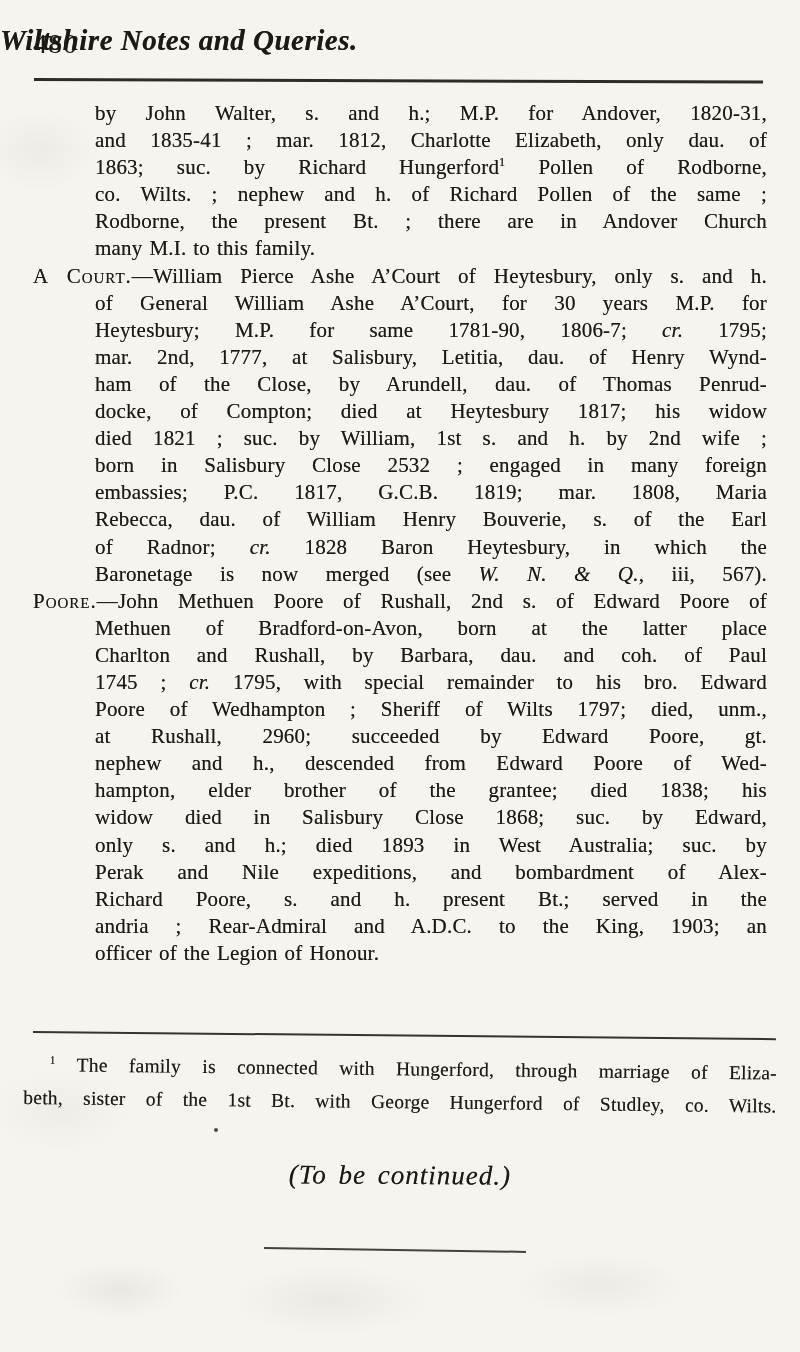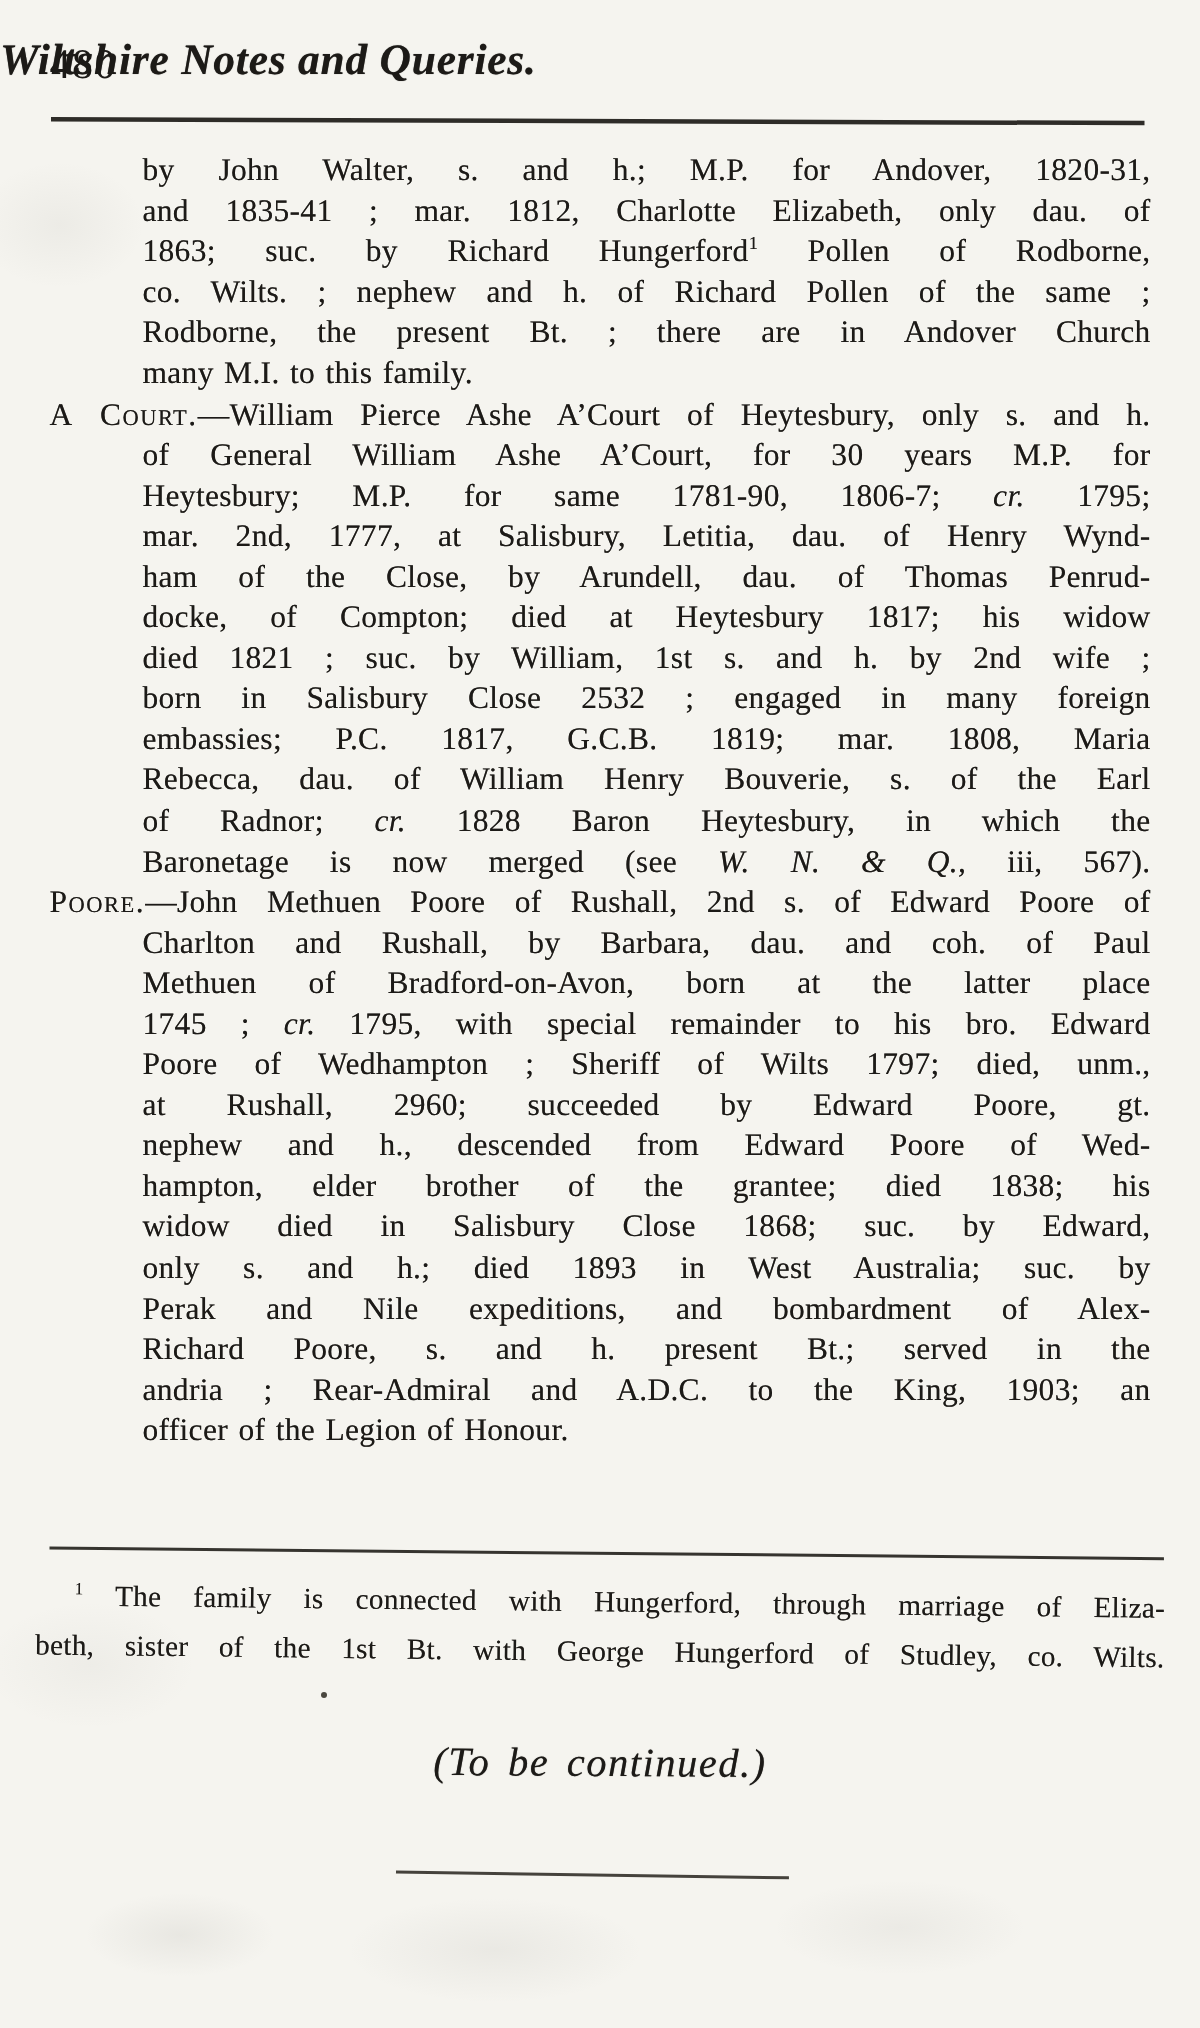--- a/index.html
+++ b/index.html
@@ -106,22 +106,22 @@
       <div class="line ind"><span>docke, of Compton; died at Heytesbury 1817; his widow</span></div>
       <div class="line ind"><span>died 1821 ; suc. by William, 1st s. and h. by 2nd wife ;</span></div>
       <div class="line ind"><span>born in Salisbury Close 2532 ; engaged in many foreign</span></div>
       <div class="line ind"><span>embassies; P.C. 1817, G.C.B. 1819; mar. 1808, Maria</span></div>
       <div class="line ind"><span>Rebecca, dau. of William Henry Bouverie, s. of the Earl</span></div>
       <div class="line ind"><span>of Radnor; </span><span class="it">cr.</span><span> 1828 Baron Heytesbury, in which the</span></div>
       <div class="line ind"><span>Baronetage is now merged (see </span><span class="it">W. N. &amp; Q.,</span><span> iii, 567).</span></div>
     </div>
     <div>
       <div class="line"><span class="sc">Poore.</span><span>—John Methuen Poore of Rushall, 2nd s. of Edward Poore of</span></div>
+      <div class="line ind"><span>Methuen of Bradford-on-Avon, born at the latter place</span></div>
       <div class="line ind"><span>Charlton and Rushall, by Barbara, dau. and coh. of Paul</span></div>
-      <div class="line ind"><span>Methuen of Bradford-on-Avon, born at the latter place</span></div>
       <div class="line ind"><span>1745 ; </span><span class="it">cr.</span><span> 1795, with special remainder to his bro. Edward</span></div>
       <div class="line ind"><span>Poore of Wedhampton ; Sheriff of Wilts 1797; died, unm.,</span></div>
       <div class="line ind"><span>at Rushall, 2960; succeeded by Edward Poore, gt.</span></div>
       <div class="line ind"><span>nephew and h., descended from Edward Poore of Wed-</span></div>
       <div class="line ind"><span>hampton, elder brother of the grantee; died 1838; his</span></div>
       <div class="line ind"><span>widow died in Salisbury Close 1868; suc. by Edward,</span></div>
       <div class="line ind"><span>only s. and h.; died 1893 in West Australia; suc. by</span></div>
       <div class="line ind"><span>Perak and Nile expeditions, and bombardment of Alex-</span></div>
       <div class="line ind"><span>Richard Poore, s. and h. present Bt.; served in the</span></div>
       <div class="line ind"><span>andria ; Rear-Admiral and A.D.C. to the King, 1903; an</span></div>

